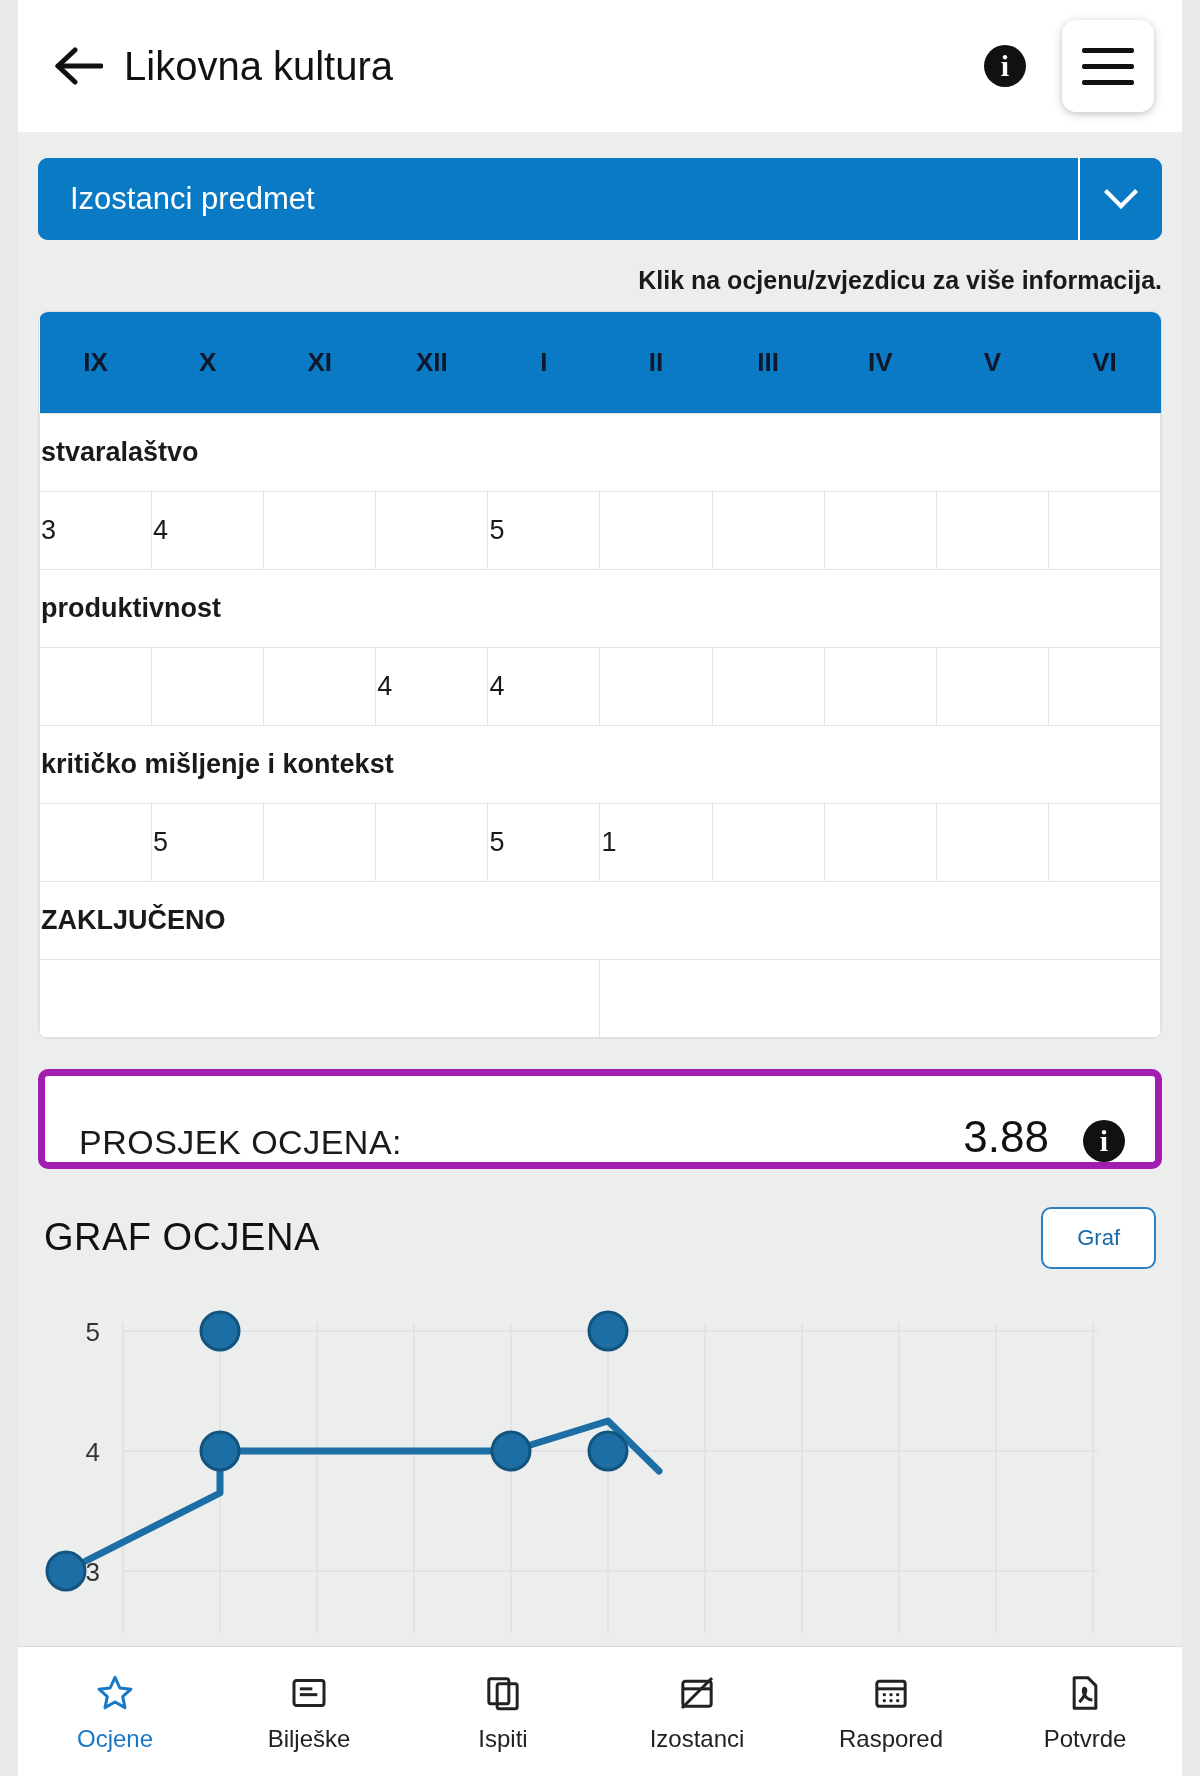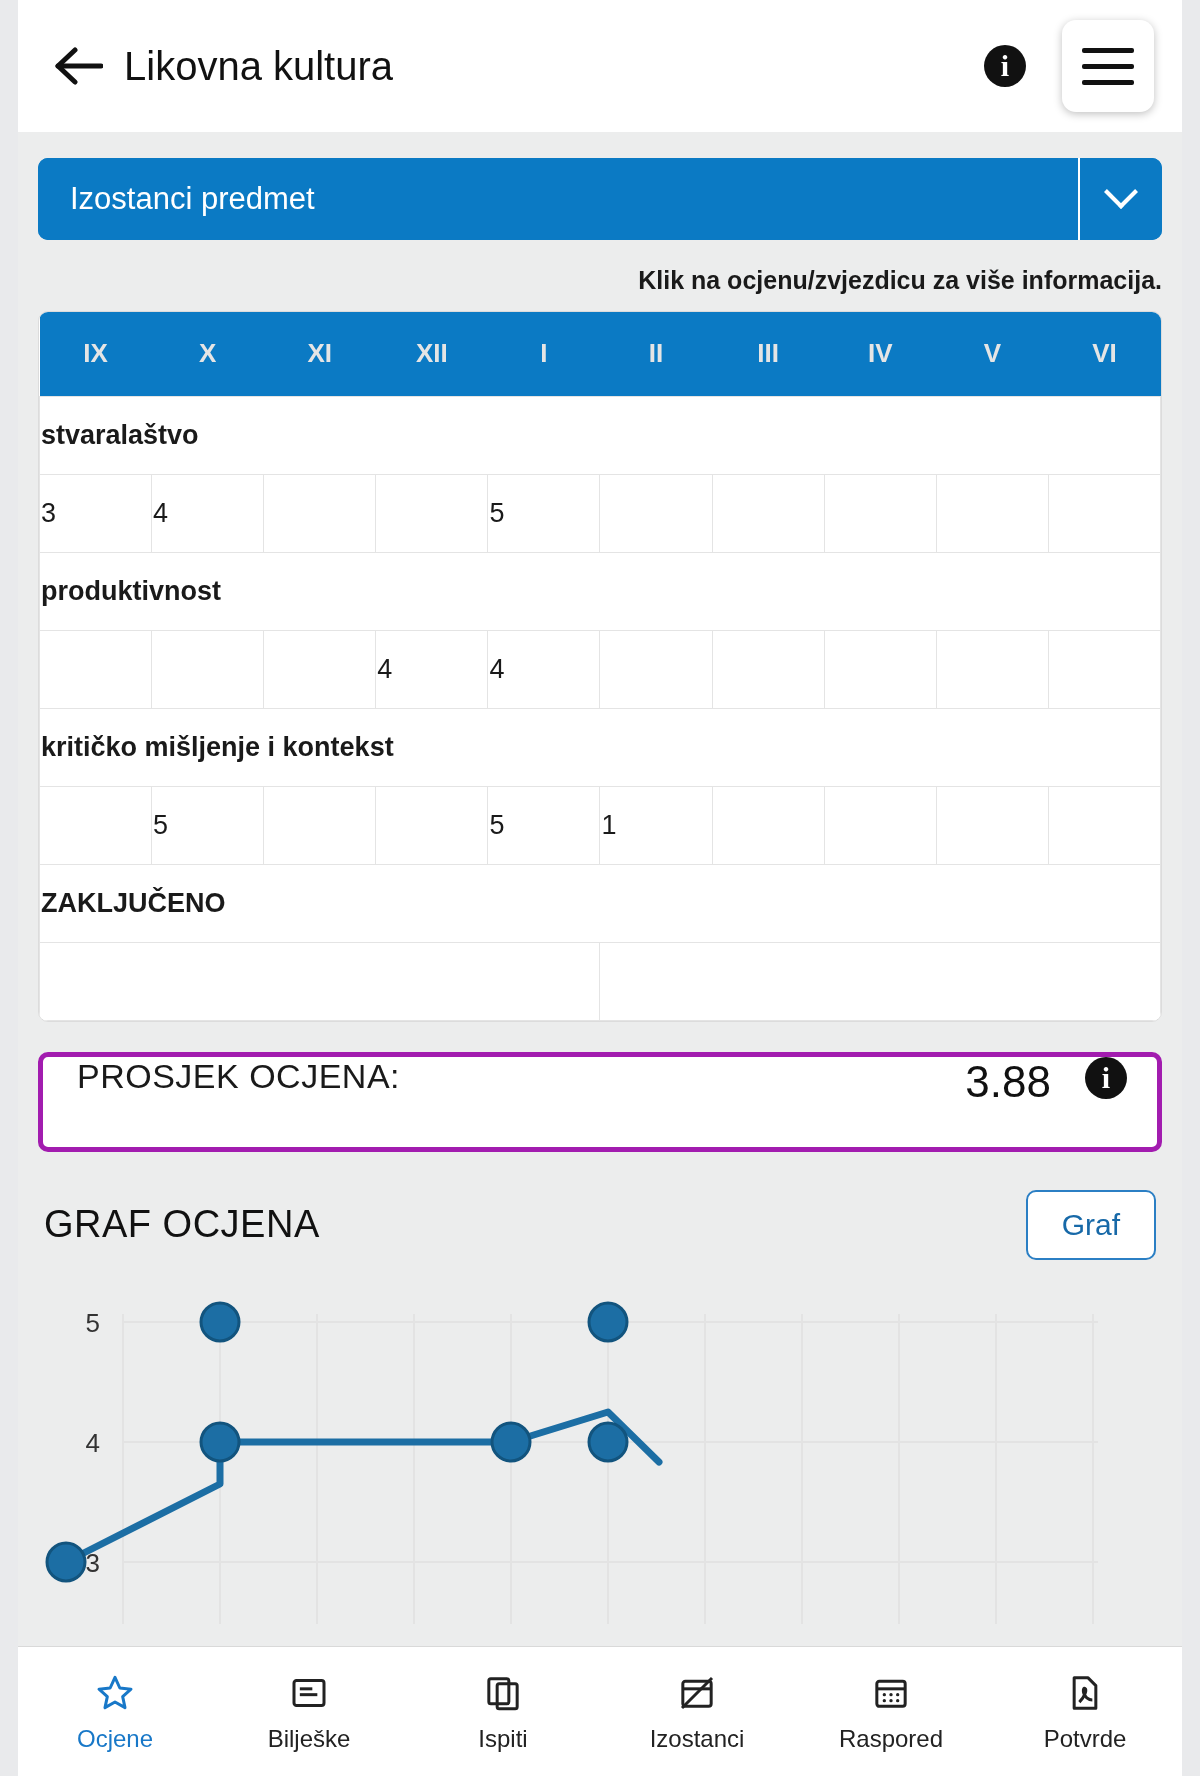--- a/index.html
+++ b/index.html
@@ -129,24 +129,24 @@
     overflow: hidden;
     border: 1px solid #dcdcdc;
   }
   table.grades {
     width: 100%;
     border-collapse: collapse;
     table-layout: fixed;
   }
   table.grades th {
     background: #0b7ac4;
-    color: #e5e5e5;
+    color: #0f172a;
     font-size: 26px;
     font-weight: bold;
-    height: 84px;
+    height: 101px;
     text-align: center;
     border: none;
   }
   table.grades td {
     height: 78px;
     text-align: left;
     font-size: 27px;
     color: #1a1a1a;
     border: 1px solid #e4e4e4;
     background: #fff;
@@ -158,23 +158,23 @@
     border-right: none;
   }
 
   
   .avg-card {
     margin-top: 30px;
     background: #fff;
     border-radius: 10px;
     height: 100px;
     display: flex;
-    align-items: flex-start;
+    align-items: flex-end;
     padding: 0 30px 0 34px;
-    border: 5px solid #a21caf;
+    border: 7px solid #a21caf;
   }
   .avg-label {
     font-size: 34px;
     color: #1a1a1a;
     letter-spacing: 0.5px;
   }
   .avg-spacer { flex: 1; }
   .avg-value {
     font-size: 44px;
     color: #111;
@@ -193,21 +193,21 @@
     letter-spacing: 0.5px;
     text-align: center;
   }
   .graph-head-spacer { flex: 1; }
   .graf-btn {
     border: 2px solid #2b7fc4;
     color: #1769a8;
     background: #fff;
     border-radius: 10px;
     padding: 16px 34px;
-    font-size: 30px;
+    font-size: 22px;
     cursor: pointer;
   }
   .chart-wrap {
     position: relative;
     margin-top: 34px;
     height: 330px;
   }
   .chart-svg { display: block; width: 100%; height: 100%; }
 
   

